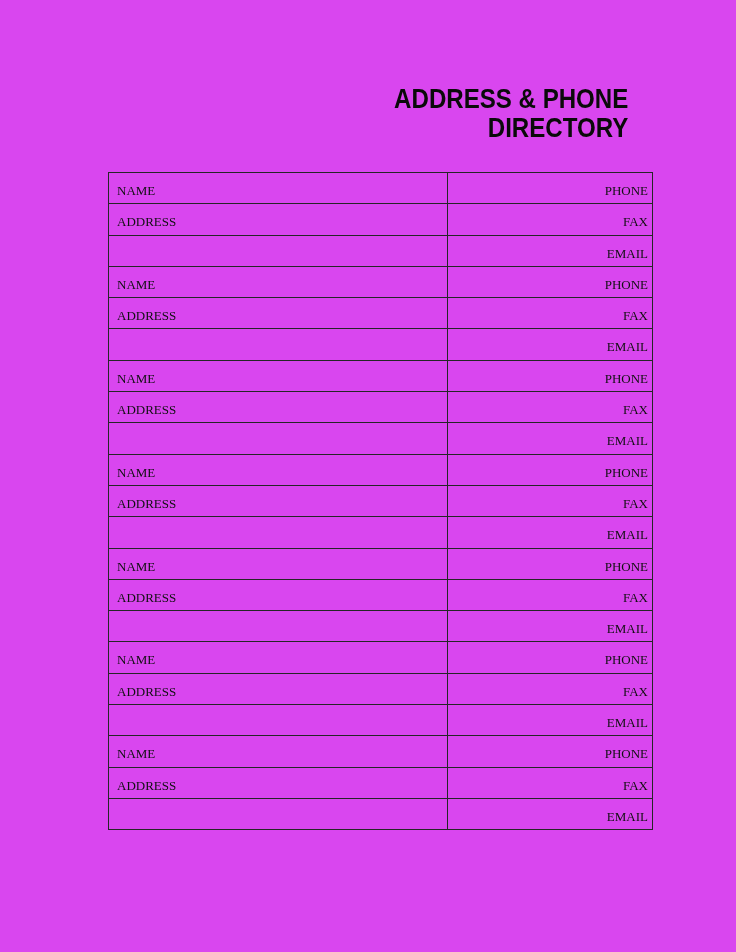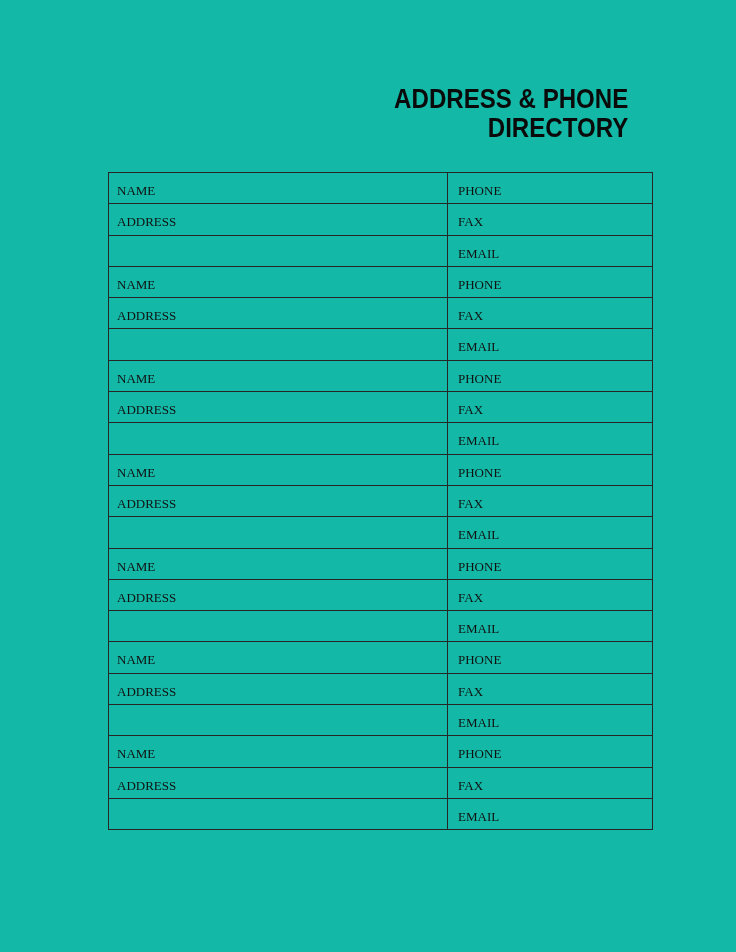--- a/index.html
+++ b/index.html
@@ -4,21 +4,21 @@
 <style>
   html, body {
     margin: 0;
     padding: 0;
     background: #ffffff;
   }
   .page {
     position: relative;
     width: 736px;
     height: 952px;
-    background: #14b8a6;
+    background: #d946ef;
     overflow: hidden;
     font-family: "Liberation Serif", serif;
   }
   .title {
     position: absolute;
     top: 84px;
     right: 108px;
     margin: 0;
     text-align: right;
     font-family: "Liberation Sans", sans-serif;
@@ -50,20 +50,21 @@
     vertical-align: top;
     padding: 10px 4px 0 8px;
     font-family: "Liberation Serif", serif;
     font-size: 13px;
     line-height: 15px;
     color: #111111;
     overflow: hidden;
   }
   table.directory td.col-right {
     padding-left: 10px;
+    text-align: right;
   }
   col.c-left  { width: 339px; }
   col.c-right { width: 205px; }
 </style>
 </head>
 <body>
 
 <div class="page">
   <h1 class="title">
     <span class="title-line">ADDRESS &amp; PHONE</span>

